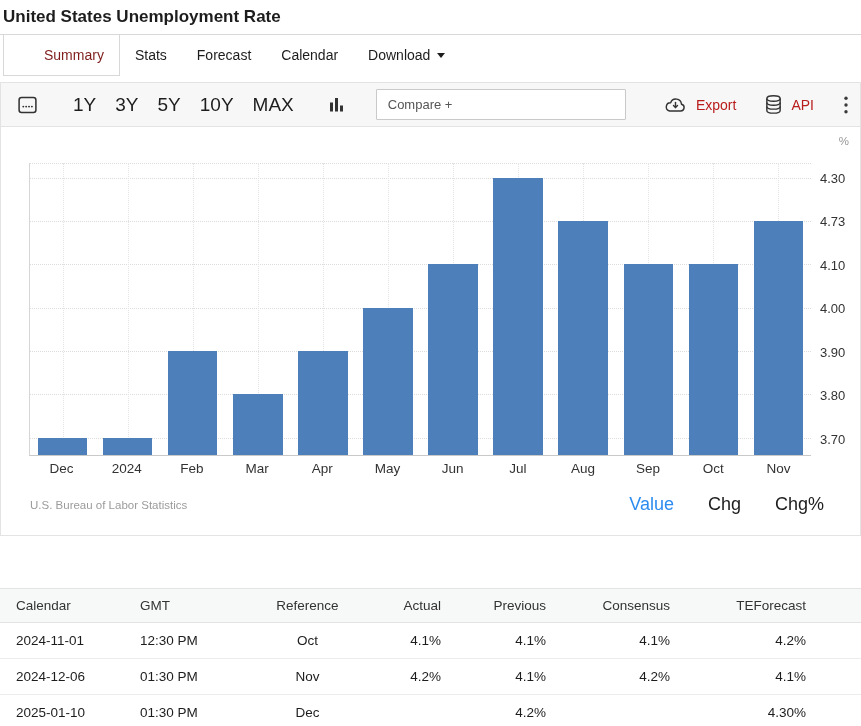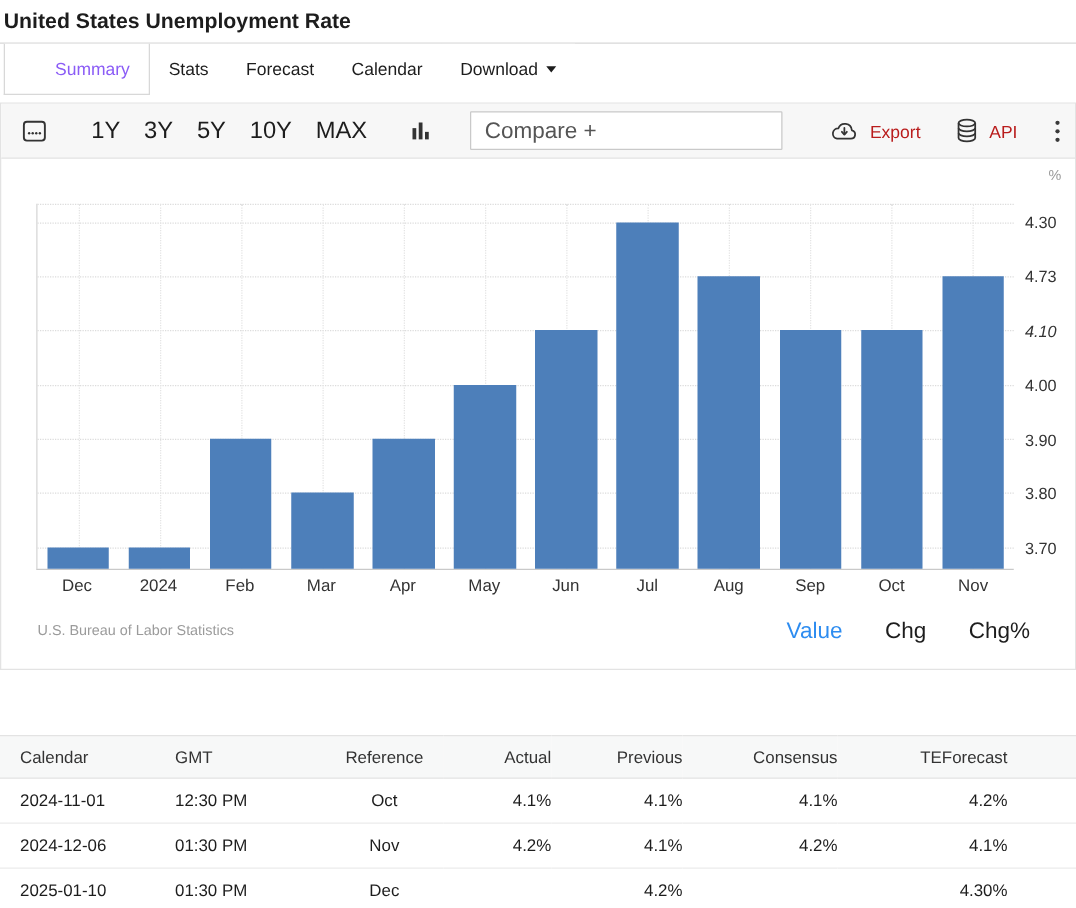--- a/index.html
+++ b/index.html
@@ -7,33 +7,33 @@
   body {
     width:861px; height:726px; overflow:hidden;
     background:#fff; color:#1d1d1d;
     font-family:"Liberation Sans","DejaVu Sans",sans-serif;
     font-size:14px;
   }
   
   .page-title { margin:0; padding:7px 4px 8px 3px; font-size:17px; line-height:19px; font-weight:700; color:#1d1d1d; }
   .tabbar { border-top:1px solid #d8d8d8; display:flex; align-items:flex-start; padding-left:3px; margin-bottom:6px; }
   .tab { padding:12px 15px 13px; font-size:14px; line-height:16px; color:#1d1d1d; cursor:pointer; background:#fff; }
-  .tab.active { color:#8b5cf6; border:1px solid #d8d8d8; border-top:none; padding-bottom:12px;padding-left:40px; }
+  .tab.active { color:#7f1d1d; border:1px solid #d8d8d8; border-top:none; padding-bottom:12px;padding-left:40px; }
   .caret { display:inline-block; width:0; height:0; margin-left:7px;
     border-left:4px solid transparent; border-right:4px solid transparent; border-top:5px solid #1d1d1d; vertical-align:2px; }
   
   .panel { border:1px solid #e3e3e3; }
   .toolbar { height:44px; display:flex; align-items:center; background:#f7f7f7; border-bottom:1px solid #e3e3e3; padding:0 12px 0 10px; }
   .tool-btn { display:flex; align-items:center; gap:8px; background:none; border:none; padding:4px 6px;
     font-family:inherit; font-size:14px; color:#b91c1c; cursor:pointer; }
   .ranges { display:flex; margin-left:22px; gap:5px; }
   .range-btn { background:none; border:none; font-family:inherit; font-size:19px; color:#1d1d1d; padding:4px 7px; cursor:pointer; }
   .chart-type-btn { margin-left:22px; }
   .compare-input { margin-left:26px; width:250px; height:31px; border:1px solid #c9c9c9; border-radius:1px;
-    padding:0 11px; font-family:inherit; font-size:18px; color:#333; background:#fff; }
+    padding:0 11px; font-family:inherit; font-size:13px; color:#333; background:#fff; }
   .compare-input::placeholder { color:#555; opacity:1; }
   .toolbar-right { margin-left:auto; display:flex; align-items:center; gap:16px; }
   .kebab-btn { padding:4px 0 4px 8px; }
   
   .chart { padding-top:8px; }
   .unit-row { height:16px; text-align:right; padding-right:11px; font-size:11.5px; color:#999; }
   .plot-row { display:flex; margin-top:12px; }
   .plot { position:relative; flex:1; margin-left:28px; height:293px;
     border-left:1px solid #d6d6d6; border-bottom:1px solid #c9c9c9; }
   .grid-h { position:absolute; left:0; right:0; height:0; border-top:1px dotted #dcdcdc; }
@@ -184,21 +184,21 @@
               <div class="bar" style="height: 65.2819%; background: rgb(77, 127, 186);"></div>
             </div>
             <div class="col">
               <div class="bar" style="height: 80.1187%; background: rgb(77, 127, 186);"></div>
             </div>
           </div>
       </div>
       <div class="yaxis" id="yaxis">
           <div class="ytick" style="top: 5.04451%;">4.30</div>
           <div class="ytick" style="top: 19.8813%;">4.73</div>
-          <div class="ytick" style="top: 34.7181%; font-style: italic;">4.10</div>
+          <div class="ytick" style="top: 34.7181%;">4.10</div>
           <div class="ytick" style="top: 49.5549%;">4.00</div>
           <div class="ytick" style="top: 64.3917%;">3.90</div>
           <div class="ytick" style="top: 79.2285%;">3.80</div>
           <div class="ytick" style="top: 94.0653%;">3.70</div>
         </div>
     </div>
     <div class="xlabels" id="xlabels">
         <div class="xlabel">Dec</div>
         <div class="xlabel">2024</div>
         <div class="xlabel">Feb</div>

